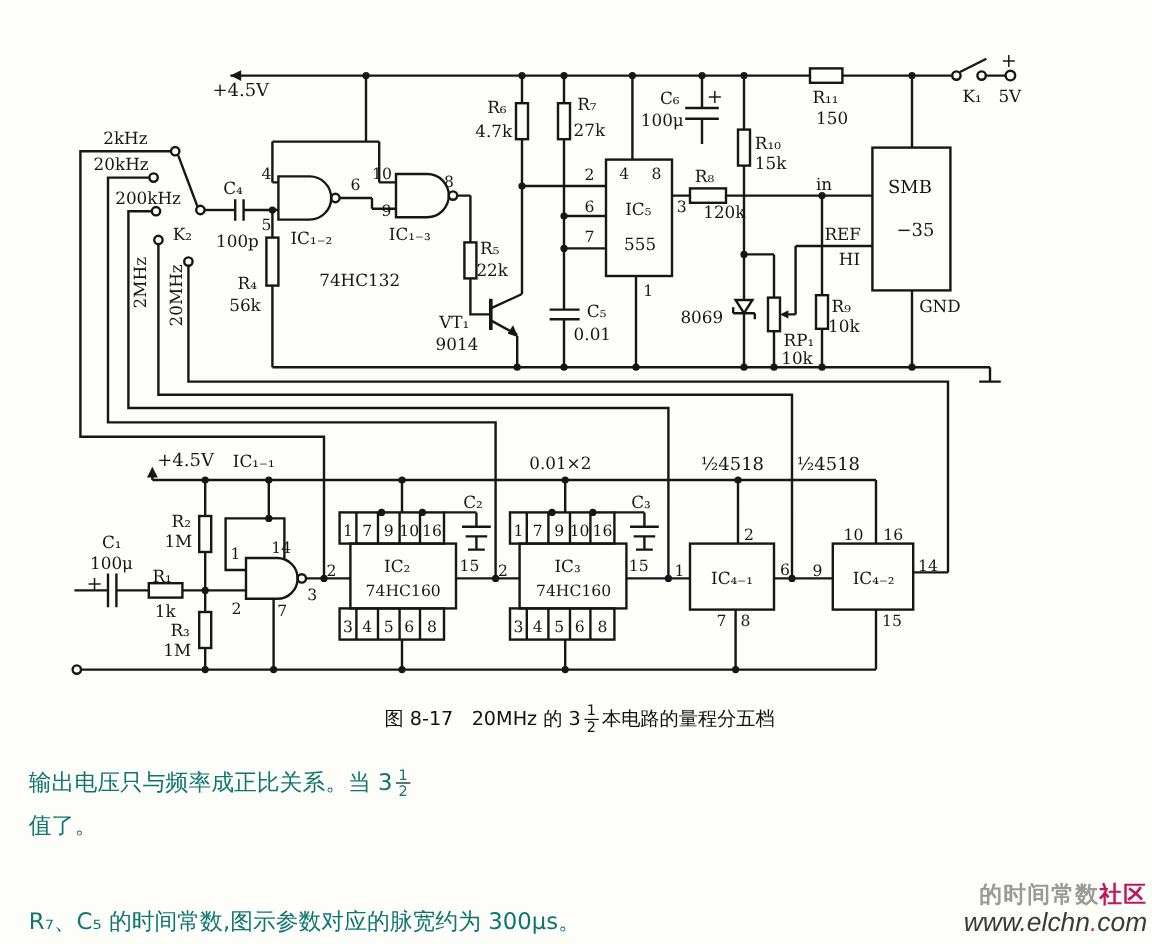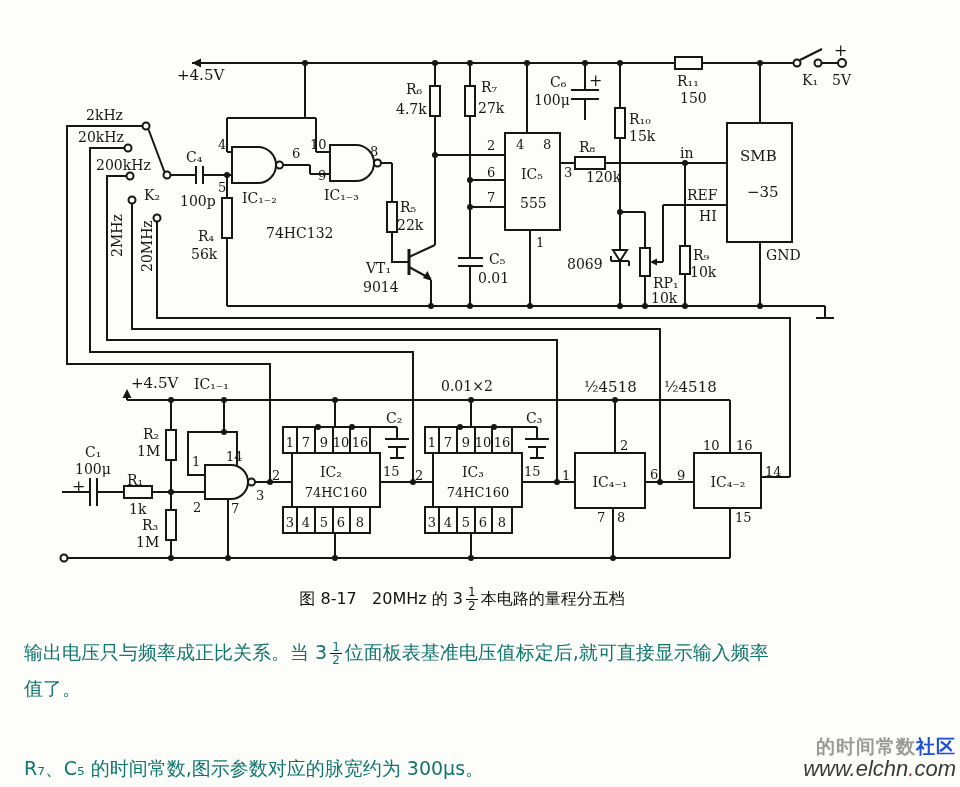--- a/index.html
+++ b/index.html
@@ -1,32 +1,32 @@
 <!DOCTYPE html>
 <html><head>
 <meta charset="utf-8">
 <style>
   html,body{margin:0;padding:0;background:#fdfdf9;}
   #page{position:relative;width:960px;height:787px;background:#fdfdf9;overflow:hidden;
         font-family:"DejaVu Sans",sans-serif;color:#141414;}
   #schematic-svg{position:absolute;left:0;top:0;}
   #schematic-svg text{font-family:"DejaVu Serif","DejaVu Sans",serif;fill:#161616;}
   .caption{position:absolute;left:0;top:586px;width:924px;text-align:center;
-           font-size:16px;color:#111;}
+           font-size:16px;color:#111;padding-left:21px;}
   .bodytext{position:absolute;left:24px;top:634px;width:944px;font-size:19px;
             line-height:36px;color:#0f766e;}
   .para2{margin-top:8px;}
   .indent{display:inline-block;width:2em;}
   .frac{display:inline-block;vertical-align:-0.45em;text-align:center;
         font-size:12px;line-height:1.05;margin:0 3px;}
   .frac .num{display:block;border-bottom:1.5px solid #111;padding:0 2px;}
   .frac .den{display:block;}
   .watermark{position:absolute;right:4px;bottom:6px;text-align:right;line-height:1.1;}
   .wm-line1{font-size:19px;font-weight:bold;color:#9a9a96;letter-spacing:1px;}
-  .wm-line1 .wm-red{color:#1d4ed8;}
+  .wm-line1 .wm-red{color:#be185d;}
   .wm-line2{font-size:22px;font-style:italic;color:#3a3a38;
             font-family:Liberation Sans, sans-serif;}
   .wm-line2 .wm-dot{color:#c43a35;}
 </style>
 </head>
 <body>
 
 <div id="page">
 
   <svg id="schematic-svg" width="960" height="578" viewBox="0 0 960 578">
@@ -328,21 +328,21 @@
       </g>
   </svg>
 
   <div class="caption">
     <span>图 8-17</span>&nbsp;&nbsp;
     <span>20MHz 的 3</span><span class="frac"><span class="num">1</span><span class="den">2</span></span><span>本电路的量程分五档</span>
   </div>
 
   <div class="bodytext">
     <div class="para1">
-      <span>输出电压只与频率成正比关系。当 3</span><span class="frac"><span class="num">1</span><span class="den">2</span></span><span>位面板表基准电压值标定后,就可直接显示输入频率</span><br>
+      <span>输出电压只与频率成正比关系。当 3</span><span class="frac"><span class="num">1</span><span class="den">2</span></span><br>
       <span>值了。</span>
     </div>
     <div class="para2">
       <span class="indent"></span><br>
       <span>R₇、C₅ 的时间常数,图示参数对应的脉宽约为 300μs。</span>
     </div>
   </div>
 
   <div class="watermark">
     <div class="wm-line1">

